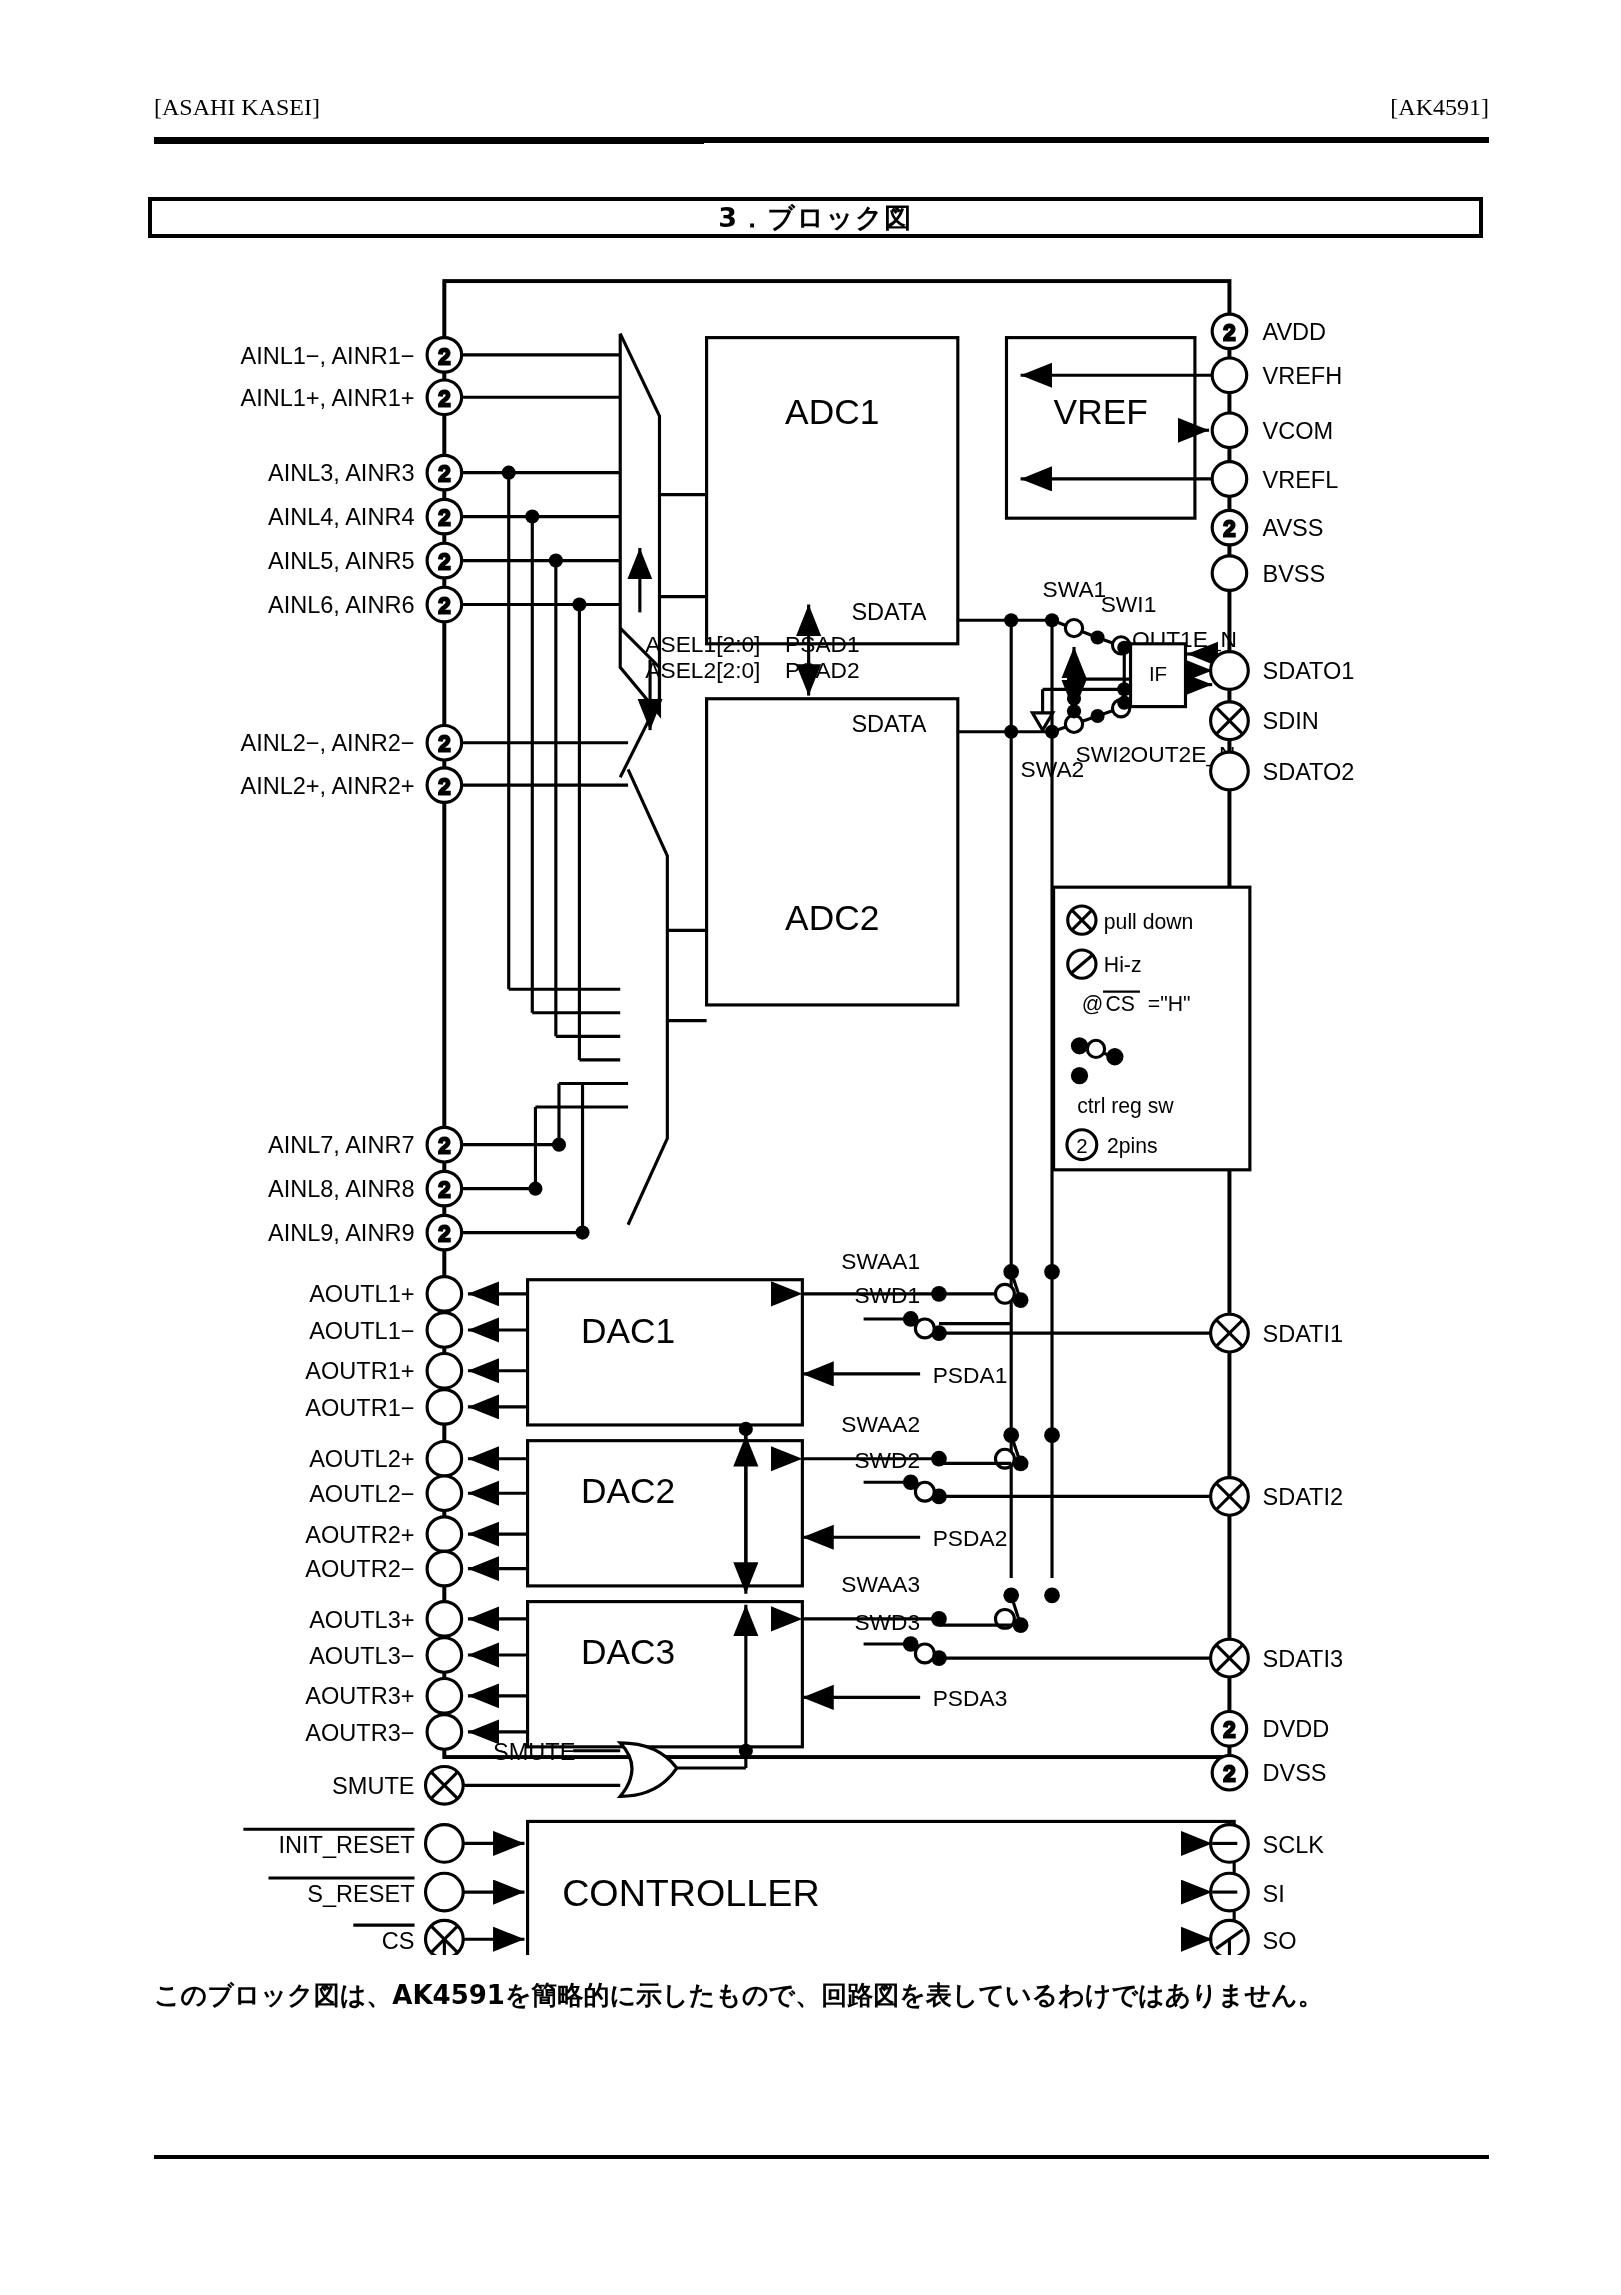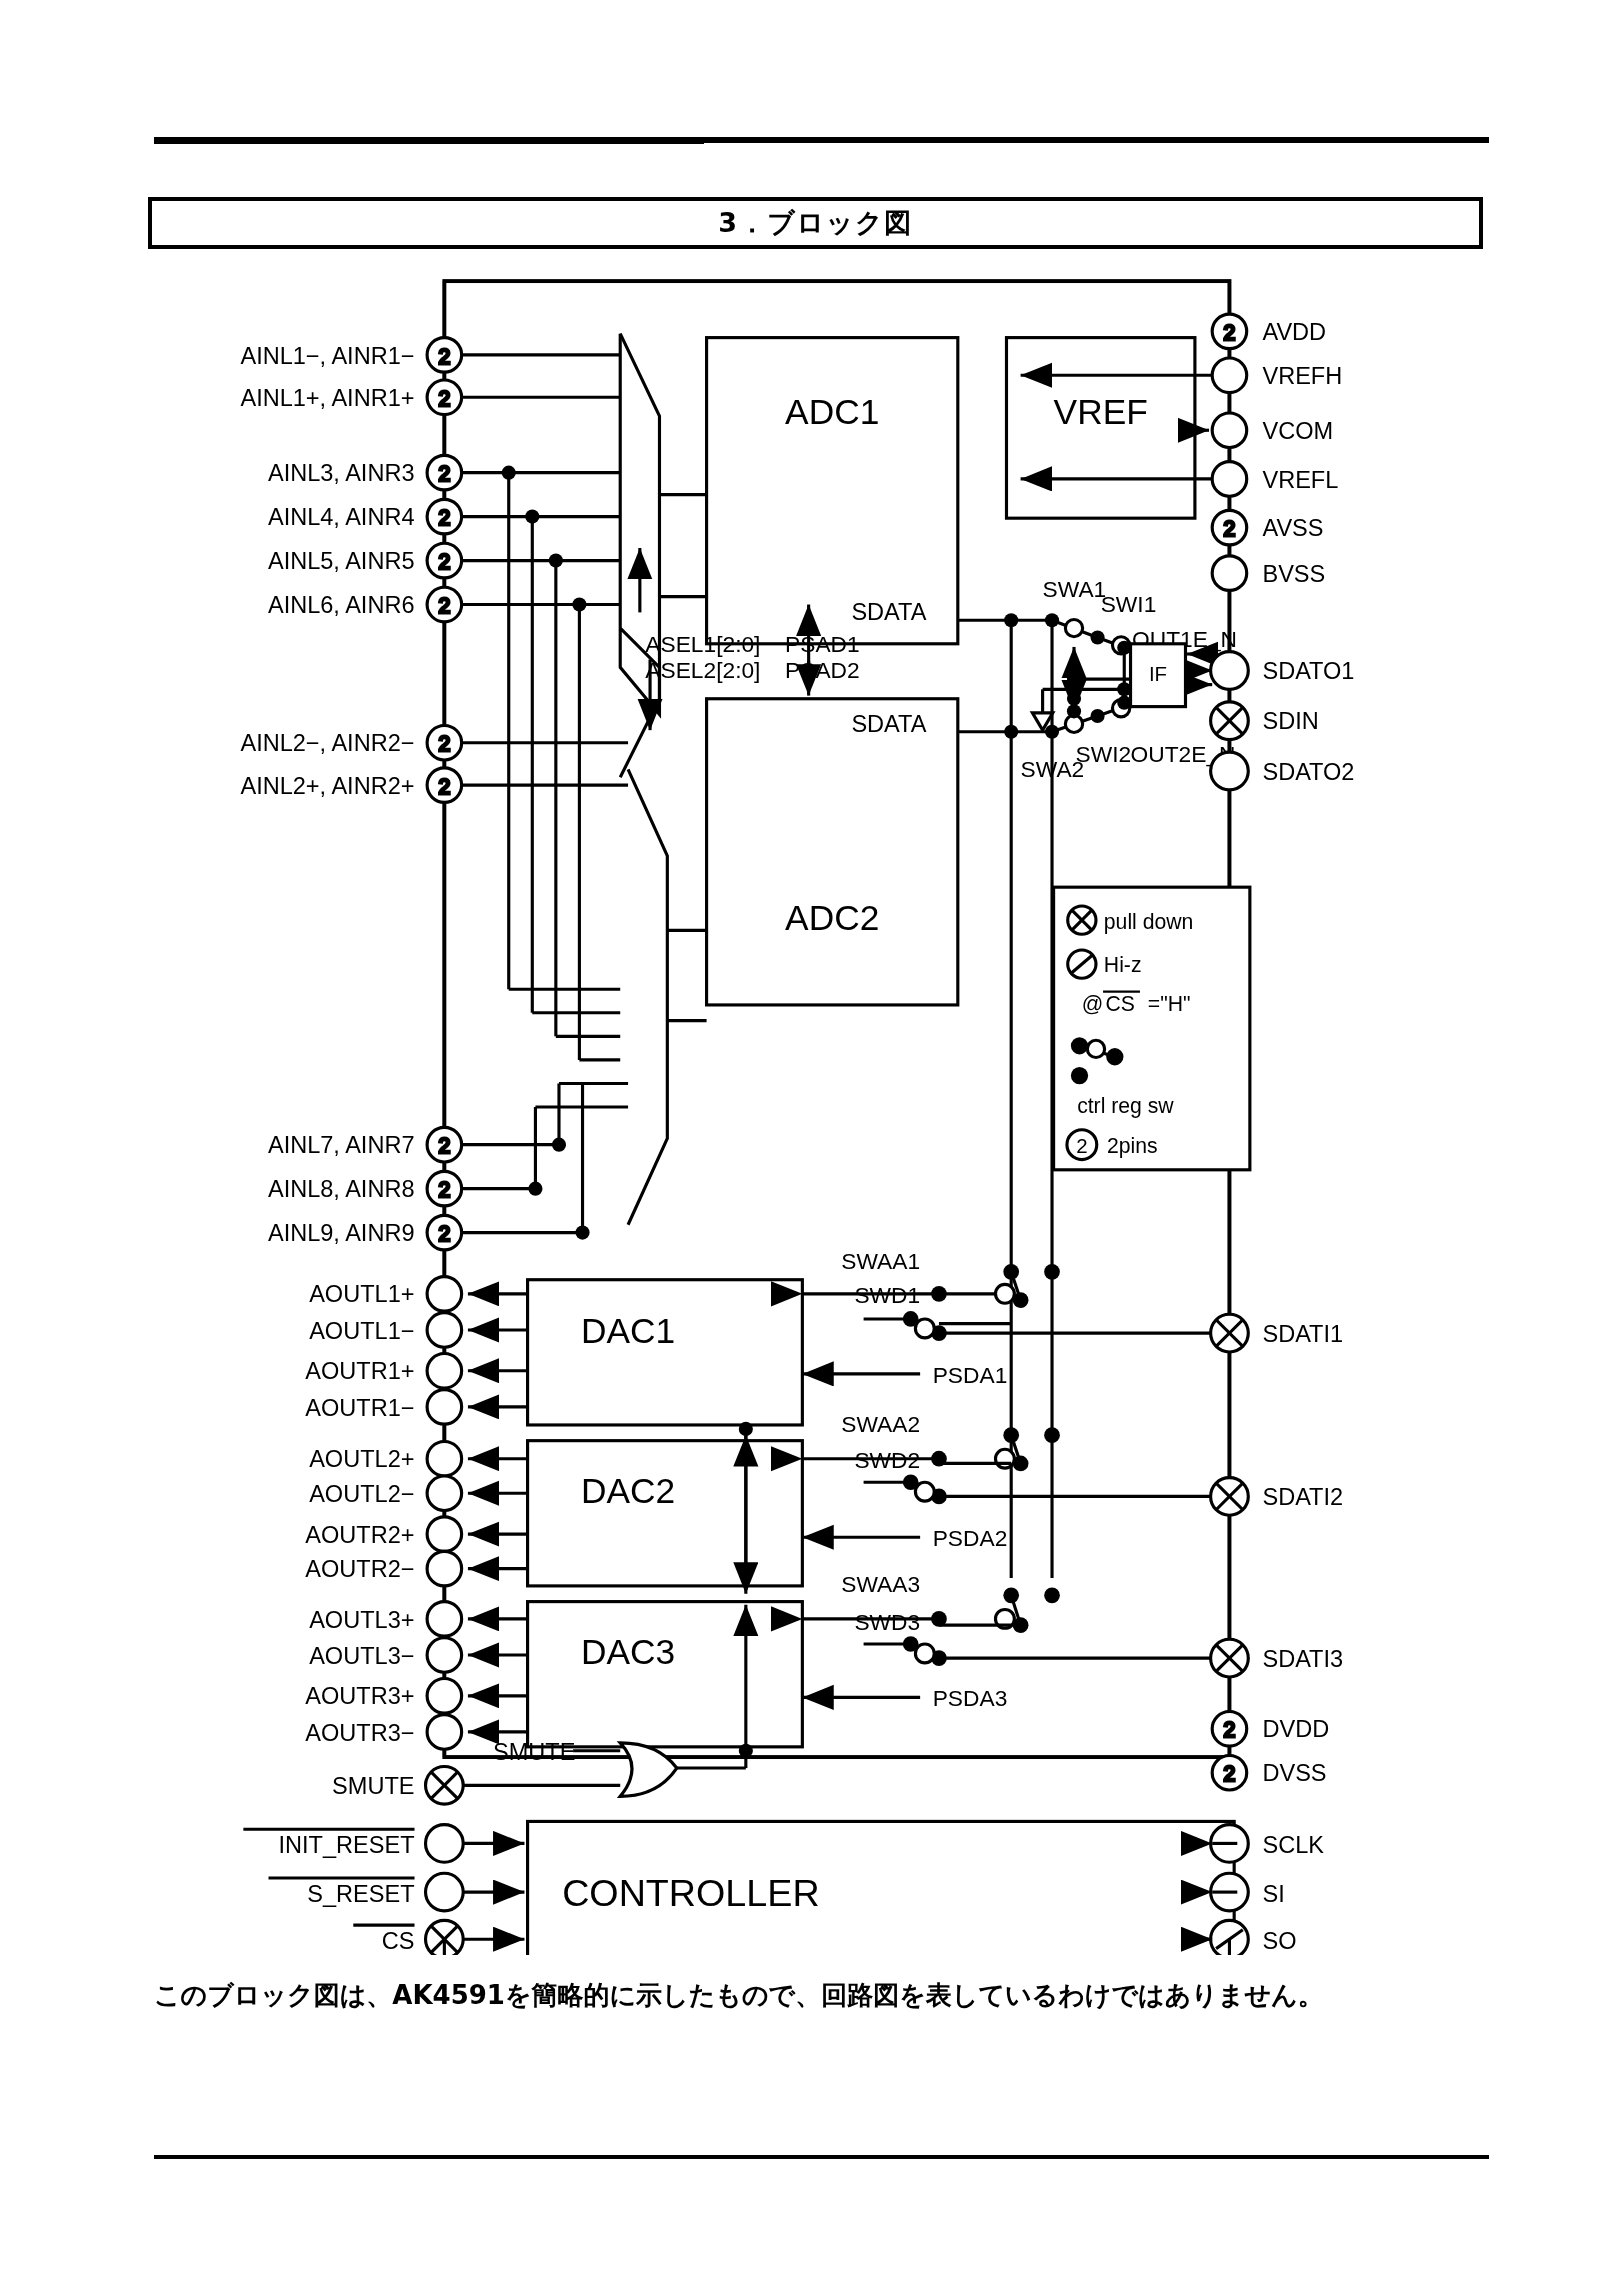--- a/index.html
+++ b/index.html
@@ -8,21 +8,21 @@
   .page{position:absolute;inset:0;}
 
   
   .hdr{position:absolute;left:154px;top:94px;width:1335px;
        display:flex;justify-content:space-between;
        font-family:"Liberation Serif",serif;font-size:24px;}
   .hdr-rule{position:absolute;left:154px;top:137px;width:1335px;height:5.5px;background:#000;}
   .hdr-rule2{position:absolute;left:154px;top:140px;width:550px;height:3.9px;background:#000;}
 
   
-  .titlebox{position:absolute;left:148px;top:197px;width:1335px;height:52px;
+  .titlebox{position:absolute;left:148px;top:197px;width:1335px;height:41px;
             border:4.7px solid #000;box-sizing:border-box;
             display:flex;align-items:center;justify-content:center;}
   .titlebox span{font-family:"DejaVu Sans",sans-serif;font-weight:bold;font-size:27px;letter-spacing:1.6px;}
 
   
   .diagram{position:absolute;left:0;top:259px;width:1622px;height:1696px;}
   svg{display:block;}
   text{font-family:"Liberation Sans",sans-serif;fill:#000;}
 
   
@@ -34,20 +34,24 @@
   .ftr{position:absolute;left:154px;top:2173px;width:1335px;
        display:flex;justify-content:space-between;
        font-family:"Liberation Serif",serif;font-size:23.6px;}
   .ftr .mid{position:absolute;left:0;right:0;text-align:center;}
 </style>
 </head>
 <body>
 
 <div class="page">
 
+  <div class="hdr">
+    <span>[ASAHI KASEI]</span>
+    <span>[AK4591]</span>
+  </div>
   <div class="hdr-rule"></div>
   <div class="hdr-rule2"></div>
 
   <div class="titlebox">
     <span>3．ブロック図</span>
   </div>
 
   <div class="diagram">
   <svg width="1622" height="1696" viewBox="0 0 2066 2160" xmlns="http://www.w3.org/2000/svg">
     <defs>

